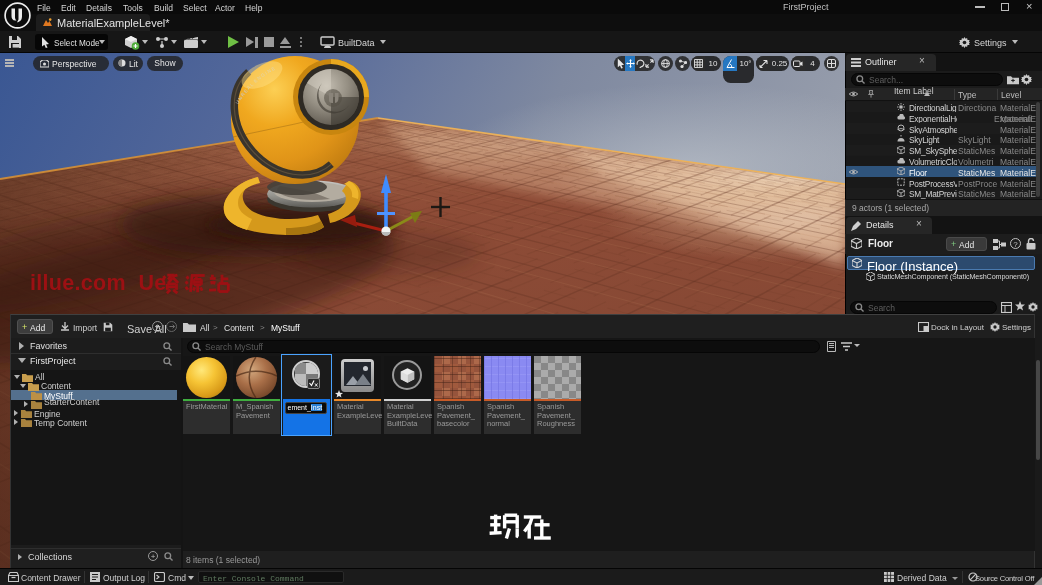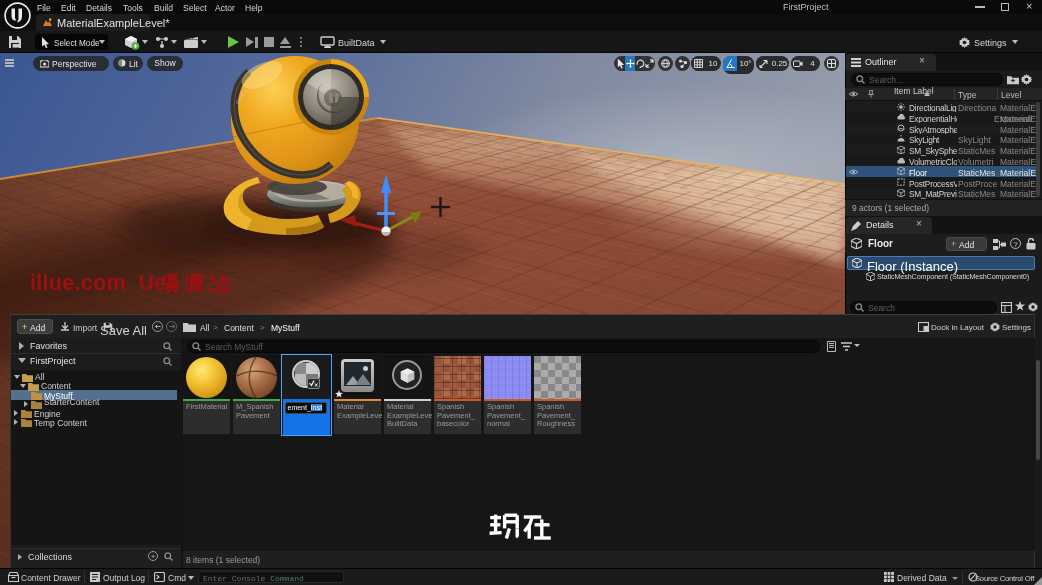--- a/index.html
+++ b/index.html
@@ -438,21 +438,21 @@
     <circle cx="4" cy="7.5" r="1.6" fill="#dcdcdc"></circle>
     <path d="M2.5 2 L7.5 3.5 L4 7.5" stroke="#dcdcdc" fill="none" stroke-width="0.8"></path>
   </svg>
 <div class="ab" style="left:691px;top:56px;width:30px;height:15px;background:rgba(24,24,24,0.85);border-radius:7.5px;overflow:hidden;">
     <div style="position:absolute;left:0;top:0;width:14px;height:15px;background:rgba(44,44,44,0.9);"></div>
     <div style="position:absolute;left:14px;top:0;right:0;color:#e2e2e2;font-size:8px;line-height:15px;text-align:center;">10</div>
   </div>
 <svg class="ab" style="left:694px;top:59px;" width="9" height="9" viewBox="0 0 9 9">
     <path d="M0.5 0.5 H8.5 V8.5 H0.5 Z M0.5 3.2 H8.5 M0.5 5.9 H8.5 M3.2 0.5 V8.5 M5.9 0.5 V8.5" stroke="#e2e2e2" stroke-width="0.9" fill="none"></path>
   </svg>
-<div class="ab" style="left:723px;top:56px;width:31px;height:18px;background:rgba(24,24,24,0.85);border-radius:7.5px;overflow:hidden;">
+<div class="ab" style="left:723px;top:56px;width:31px;height:27px;background:rgba(24,24,24,0.85);border-radius:7.5px;overflow:hidden;">
     <div style="position:absolute;left:0;top:0;width:14px;height:15px;background:#2678c2;"></div>
     <div style="position:absolute;left:14px;top:0;right:0;color:#e2e2e2;font-size:8px;line-height:15px;text-align:center;">10°</div>
   </div>
 <svg class="ab" style="left:726px;top:59px;" width="9" height="9" viewBox="0 0 9 9">
     <path d="M1 8.5 L5.5 0.5 M1 8.5 H8.5 M4.2 5 A 4 4 0 0 1 5.8 8.5" stroke="#fff" stroke-width="1" fill="none"></path>
   </svg>
 <div class="ab" style="left:756px;top:56px;width:33px;height:15px;background:rgba(24,24,24,0.85);border-radius:7.5px;overflow:hidden;">
     <div style="position:absolute;left:0;top:0;width:14px;height:15px;background:rgba(44,44,44,0.9);"></div>
     <div style="position:absolute;left:14px;top:0;right:0;color:#e2e2e2;font-size:8px;line-height:15px;text-align:center;">0.25</div>
   </div>
@@ -681,21 +681,21 @@
 <div class="ab" style="left:30px;top:323px;font-size:8.5px;color:#ececec;">Add</div>
 <svg class="ab" style="left:60px;top:322px;" width="10" height="10" viewBox="0 0 10 10">
     <path d="M5 0 V6 M2 3.5 L5 6.5 L8 3.5 M1 8 H9" stroke="#c9c9c9" stroke-width="1.3" fill="none"></path>
   </svg>
 <div class="ab" style="left:73px;top:323px;font-size:8.5px;color:#d0d0d0;">Import</div>
 <svg class="ab" style="left:103px;top:322px;" width="10" height="10" viewBox="0 0 14 14">
     <path d="M1 1 H10 L13 4 V13 H1 Z" fill="#c9c9c9"></path>
     <rect x="3" y="8" width="8" height="5" fill="#1f1f1f"></rect>
     <rect x="4" y="1" width="5" height="3.5" fill="#1f1f1f"></rect>
   </svg>
-<div class="ab" style="left:100px;top:323px;font-size:13px;color:#d0d0d0;">Save All</div>
+<div class="ab" style="left:127px;top:323px;font-size:11px;color:#d0d0d0;">Save All</div>
 <div class="ab" style="left:152px;top:321px;width:11px;height:11px;border:1px solid #999;border-radius:6px;"></div>
 <svg class="ab" style="left:154.5px;top:324px;" width="6" height="5" viewBox="0 0 6.5 5">
     <path d="M6 2.5 H0.5 M2.5 0.5 L0.5 2.5 L2.5 4.5" stroke="#bbb" fill="none" stroke-width="1"></path>
   </svg>
 <div class="ab" style="left:166px;top:321px;width:11px;height:11px;border:1px solid #666;border-radius:6px;"></div>
 <svg class="ab" style="left:168.5px;top:324px;" width="6" height="5" viewBox="0 0 6.5 5">
     <path d="M0.5 2.5 H6 M4 0.5 L6 2.5 L4 4.5" stroke="#777" fill="none" stroke-width="1"></path>
   </svg>
 <svg class="ab" style="left:183px;top:322px;" width="13" height="10" viewBox="0 0 13 10">
     <path d="M0 1 h4.5 l1.5 1.5 H13 V10 H0 Z" fill="#c9c9c9"></path>

